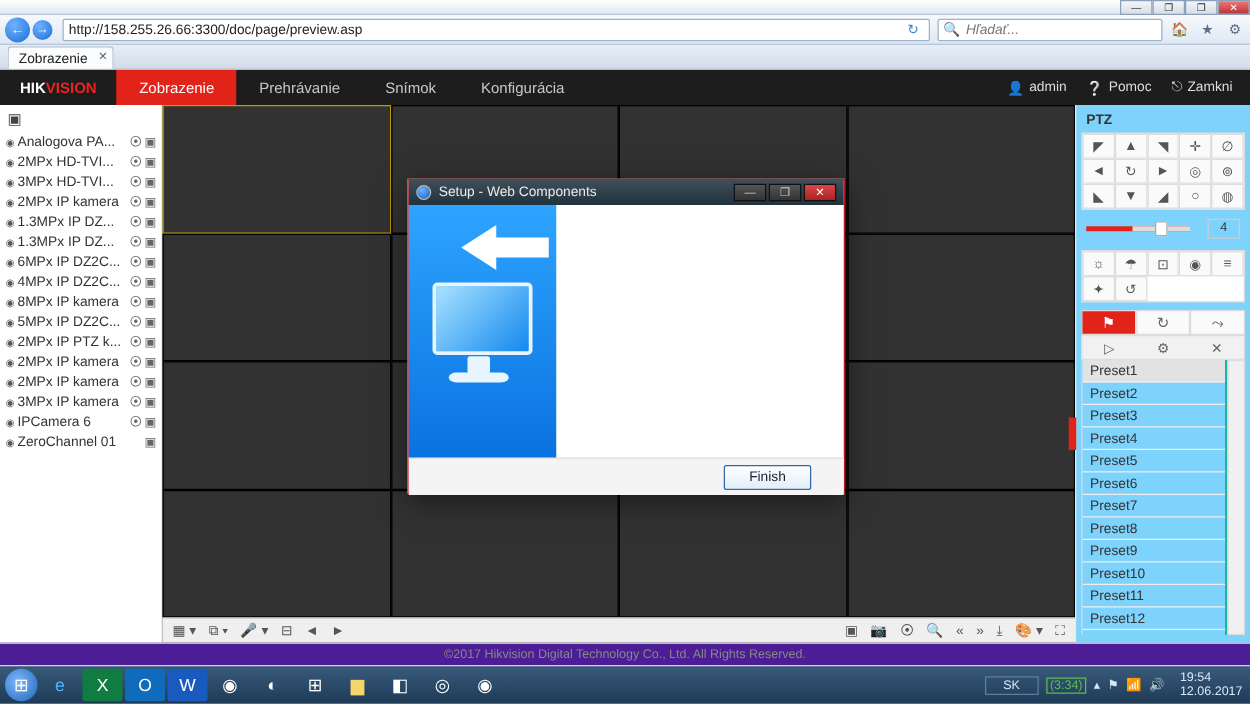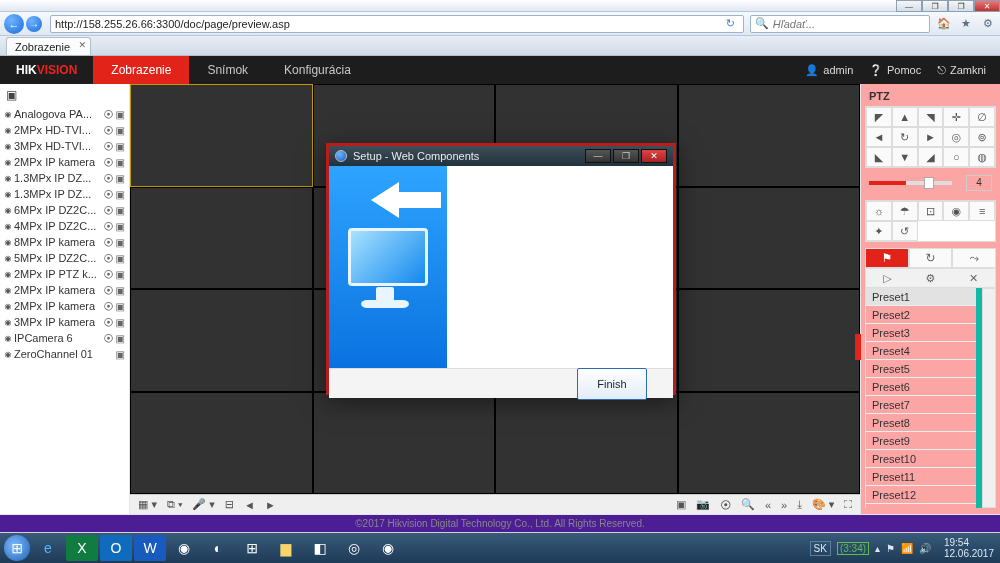--- a/index.html
+++ b/index.html
@@ -49,73 +49,73 @@
   .cam-row .cicons{display:flex;gap:2px;color:#666;font-size:10px}
 
   .hv-mid{flex:1;background:#323232;display:flex;flex-direction:column;position:relative}
   .vgrid{flex:1;display:grid;grid-template-columns:repeat(4,1fr);grid-template-rows:repeat(4,1fr)}
   .cell{border:1px solid #000}
   .cell.sel{border:1px solid #b99a00}
   .vtoolbar{height:20px;background:#efefef;display:flex;align-items:center;padding:0 8px;gap:10px;color:#555;border-top:1px solid #ccc;font-size:11px}
   .vtoolbar .grp{display:flex;align-items:center;gap:2px}
   .vtoolbar .spacer{flex:1}
 
-  .hv-right-panel{width:140px;background:#fca5a5;border-left:1px solid #e6e6e6;padding:6px 4px;display:flex;flex-direction:column}
+  .hv-right-panel{width:140px;background:#7dd3fc;border-left:1px solid #e6e6e6;padding:6px 4px;display:flex;flex-direction:column}
   .ptz-title{font-weight:bold;color:#333;padding:0 4px 4px 4px}
   .ptz-grid{display:grid;grid-template-columns:repeat(5,1fr);grid-rows:auto;gap:0;border:1px solid #ddd}
   .ptz-btn{height:20px;border:1px solid #ddd;display:flex;align-items:center;justify-content:center;color:#555;font-size:11px;background:#fafafa}
   .ptz-grid.icons{margin-top:6px}
   .slider-row{height:18px;position:relative;margin:6px 4px 2px 4px}
   .slider-track{height:4px;background:#e2231a;position:absolute;left:0;right:40px;top:7px}
   .slider-track:after{content:"";position:absolute;left:45%;right:0;height:4px;background:#ddd}
   .slider-thumb{position:absolute;left:45%;top:3px;width:10px;height:12px;background:#fff;border:1px solid #aaa}
   .slider-val{position:absolute;right:0;top:1px;width:26px;height:16px;border:1px solid #ccc;text-align:center;font-size:10px;line-height:14px;color:#333}
   .preset-tabs{display:flex;margin-top:6px}
   .ptab{flex:1;height:20px;display:flex;align-items:center;justify-content:center;border:1px solid #ddd;color:#666;font-size:12px;background:#fafafa}
   .ptab.active{background:#e2231a;color:#fff}
   .preset-head{display:flex;border:1px solid #ddd;background:#f1f1f1}
   .preset-head .ph{flex:1;height:18px;display:flex;align-items:center;justify-content:center;color:#666}
-  .preset-list{flex:1;overflow:hidden;border-left:1px solid #ddd;border-right:6px solid #14b8a6}
+  .preset-list{flex:1;overflow:hidden;border-left:1px solid #ddd;border-right:2px solid #14b8a6}
   .preset-row{height:18px;border-bottom:1px solid #eee;padding:0 6px;display:flex;align-items:center;font-size:11px;color:#333}
   .preset-row.sel{background:#e2e2e2}
   .preset-scroll{width:14px;background:#f0f0f0;border:1px solid #ddd}
   .pl-wrap{display:flex;flex:1;overflow:hidden}
 
   .red-tab{position:absolute;left:-6px;top:250px;width:6px;height:26px;background:#e2231a}
 
   
   .copy{height:18px;background:#4c1d95;border-top:1px solid #e6e6e6;color:#888;font-size:10px;display:flex;align-items:center;justify-content:center}
 
   
   .taskbar{position:absolute;left:0;right:0;bottom:0;height:30px;background:linear-gradient(#3a5a7b,#1d3b56);display:flex;align-items:center;padding:0 4px}
   .tb-btn{width:32px;height:26px;border-radius:2px;display:flex;align-items:center;justify-content:center;color:#fff;font-size:14px;margin-right:2px}
   .tb-start{background:radial-gradient(circle at 40% 40%,#7fb9ff,#1d64b4);border-radius:50%;width:26px;height:26px}
   .tb-tray{margin-left:auto;display:flex;align-items:center;gap:6px;color:#d9e8f6;font-size:10px}
-  .lang{border:1px solid #5b7fa3;padding:1px 3px}
+  .lang{border:1px solid #5b7fa3;padding:1px 14px}
   .batt{border:1px solid #5dbc52;color:#5dbc52;padding:0 2px}
   .tb-time{display:flex;flex-direction:column;align-items:flex-start;line-height:11px;margin-left:6px;margin-right:2px}
 
   
-  .dialog{position:absolute;left:326px;top:143px;width:350px;height:252px;background:#fff;border:3px solid #b91c1c;box-shadow:0 6px 24px rgba(0,0,0,.5);z-index:50}
+  .dialog{position:absolute;left:326px;top:143px;width:350px;height:252px;background:#fff;border:1px solid #b91c1c;box-shadow:0 6px 24px rgba(0,0,0,.5);z-index:50}
   .dlg-title{height:20px;background:linear-gradient(#3f4f5a,#20323d);display:flex;align-items:center;color:#eaeaea;font-size:11px;padding:0 6px}
   .dlg-title .ic{width:12px;height:12px;border-radius:50%;border:1px solid #bbb;margin-right:6px;background:radial-gradient(circle at 35% 30%,#6fb3ff,#1460c4)}
   .dlg-title .wb{margin-left:auto;display:flex}
   .dlg-title .tb{width:26px;height:14px;margin-left:2px;background:linear-gradient(#555,#333);border:1px solid #111;display:flex;align-items:center;justify-content:center;color:#ccc;font-size:9px}
   .dlg-title .tb.close{background:linear-gradient(#d44,#a22);color:#fff}
   .dlg-body{display:flex;height:202px}
   .dlg-art{width:118px;background:linear-gradient(#2ea4ff,#0a72e0);display:flex;align-items:center;justify-content:center;position:relative;overflow:hidden}
   .monitor{width:90px;height:90px;position:relative}
   .monitor .scrn{width:80px;height:58px;background:linear-gradient(135deg,#a9e2ff,#1288ef);border:3px solid #e8f5ff;border-radius:4px;position:absolute;left:5px;top:6px}
   .monitor .stand{position:absolute;left:33px;top:65px;width:18px;height:14px;background:#e8f5ff;border-radius:2px}
   .monitor .base{position:absolute;left:18px;top:78px;width:48px;height:8px;background:#e8f5ff;border-radius:6px/4px}
   .arrow{position:absolute;left:42px;top:16px;width:0;height:0;border-top:18px solid transparent;border-bottom:18px solid transparent;border-right:28px solid #fff}
   .arrow-tail{position:absolute;left:68px;top:26px;width:44px;height:16px;background:#fff}
   .dlg-text{flex:1;padding:12px 14px;color:#333;font-size:11px;line-height:15px}
   .dlg-foot{height:30px;border-top:1px solid #ddd;display:flex;align-items:center;justify-content:flex-end;padding-right:26px;background:#f4f4f4}
-  .finish-btn{min-width:70px;height:32px;background:linear-gradient(#fefefe,#e4edf8);border:1px solid #2a6bb5;border-radius:2px;color:#123;font-size:11px;padding:0 12px}
+  .finish-btn{min-width:70px;height:20px;background:linear-gradient(#fefefe,#e4edf8);border:1px solid #2a6bb5;border-radius:2px;color:#123;font-size:11px;padding:0 12px}
 
 </style>
 </head>
 <body>
 
 <div class="win-top">
   <div class="wbtns">
     <div class="wbtn">—</div>
     <div class="wbtn">❐</div>
     <div class="wbtn">❐</div>
@@ -145,20 +145,21 @@
   <div class="tab">
     <span>Zobrazenie</span>
     <span class="x">✕</span>
   </div>
 </div>
 
 <div class="hv-header">
   <div class="brand"><span class="hik">HIK</span><span class="vis">VISION</span></div>
   <div id="navitems" style="display: flex;">
       <div class="navitem active">Zobrazenie</div>
+      <div class="navitem">Prehrávanie</div>
       <div class="navitem">Snímok</div>
       <div class="navitem">Konfigurácia</div>
     </div>
   <div class="hv-right">
     <div class="ri">
         <span class="ic">👤</span>
         <span>admin</span>
       </div>
     <div class="ri">
         <span class="ic">❔</span>

